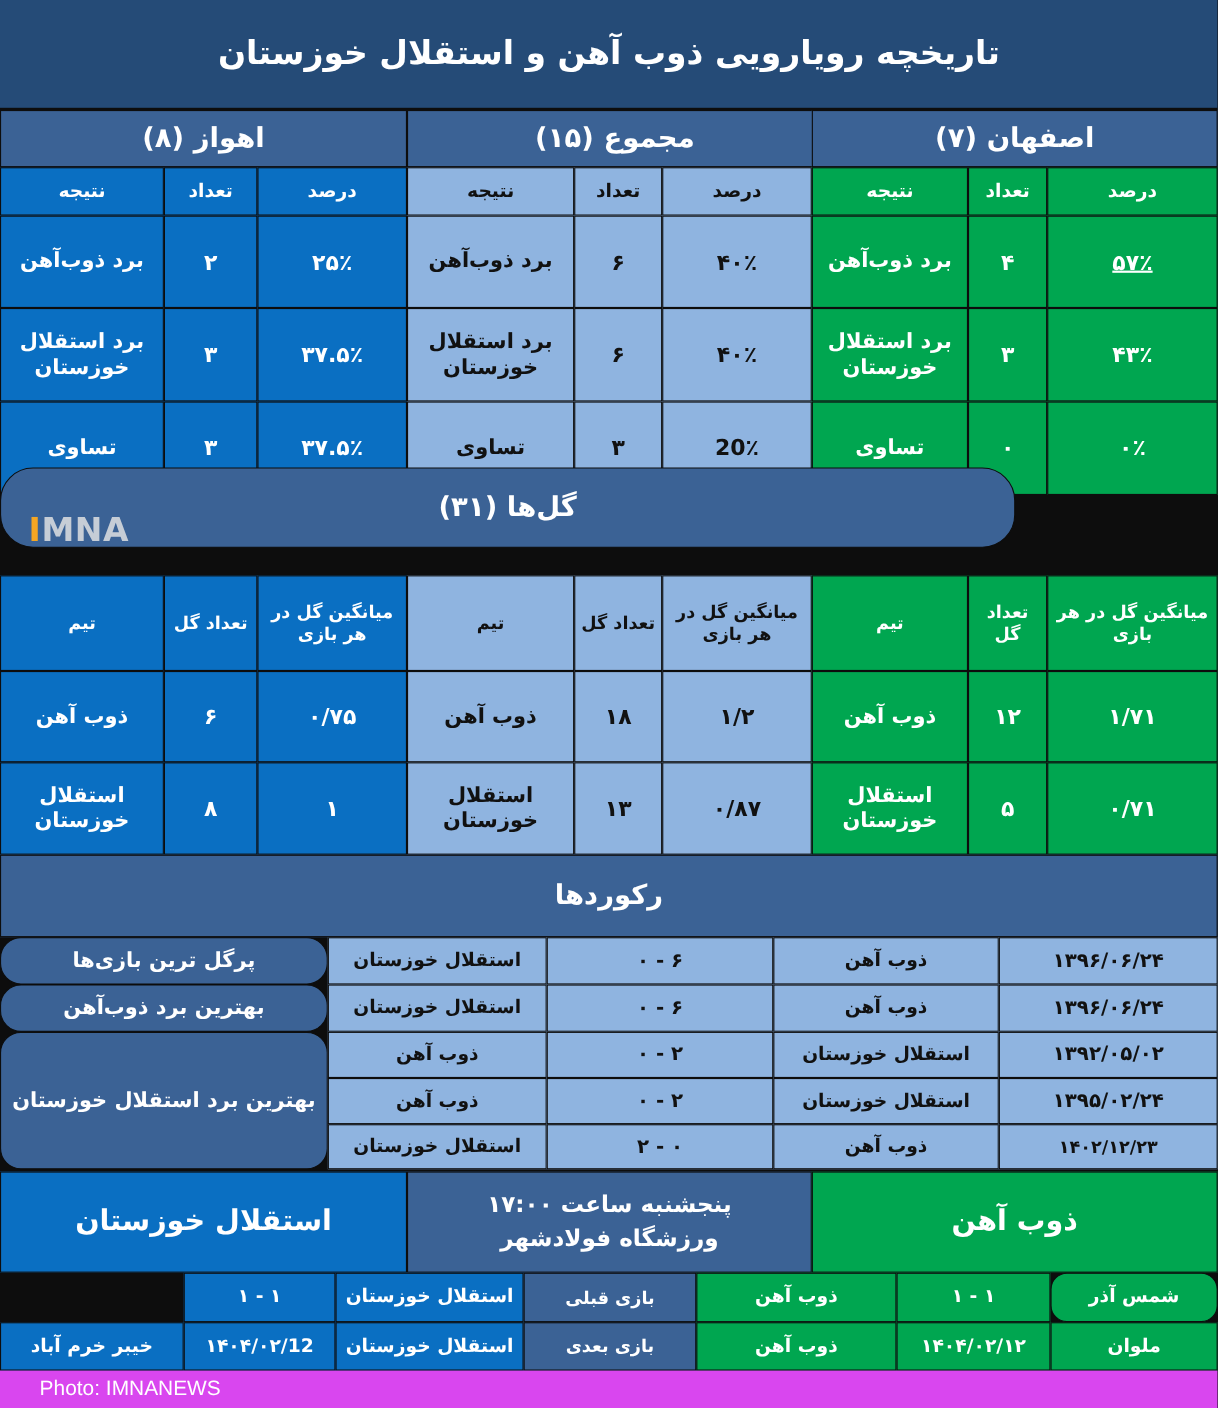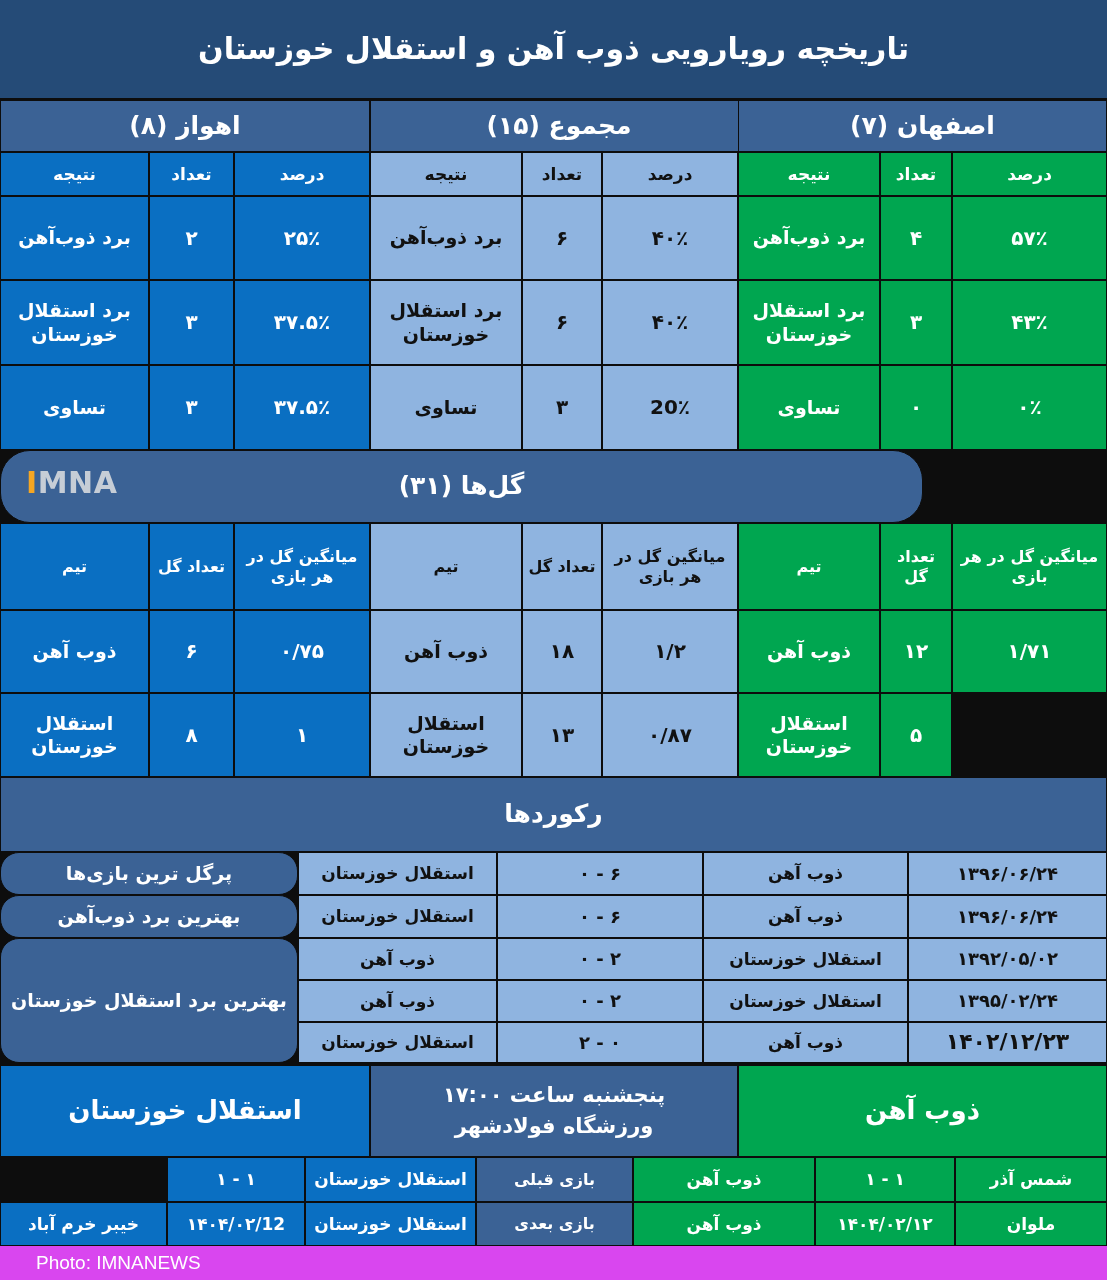--- a/index.html
+++ b/index.html
@@ -166,31 +166,31 @@
   <div class="cell c-lblue cell-txt" style="left:370px; top:280px; width:152px; height:85px;">برد استقلال خوزستان</div>
   <div class="cell c-lblue cell-num" style="left:522px; top:280px; width:80px;  height:85px;">۶</div>
   <div class="cell c-lblue cell-num" style="left:602px; top:280px; width:136px; height:85px;">۴۰٪</div>
 
   <div class="cell c-lblue cell-txt" style="left:370px; top:365px; width:152px; height:85px;">تساوی</div>
   <div class="cell c-lblue cell-num" style="left:522px; top:365px; width:80px;  height:85px;">۳</div>
   <div class="cell c-lblue cell-num" style="left:602px; top:365px; width:136px; height:85px;">20٪</div>
 
   <div class="cell c-green cell-txt" style="left:738px; top:196px; width:142px; height:84px;">برد ذوب‌آهن</div>
   <div class="cell c-green cell-num" style="left:880px; top:196px; width:72px;  height:84px;">۴</div>
-  <div class="cell c-green cell-num" style="left:952px; top:196px; width:155px; height:84px;">۵۷٪</div>
+  <div class="cell c-green cell-num" style="left:952px; top:196px; width:155px; height:84px;text-decoration:underline;">۵۷٪</div>
 
   <div class="cell c-green cell-txt" style="left:738px; top:280px; width:142px; height:85px;">برد استقلال خوزستان</div>
   <div class="cell c-green cell-num" style="left:880px; top:280px; width:72px;  height:85px;">۳</div>
   <div class="cell c-green cell-num" style="left:952px; top:280px; width:155px; height:85px;">۴۳٪</div>
 
   <div class="cell c-green cell-txt" style="left:738px; top:365px; width:142px; height:85px;">تساوی</div>
   <div class="cell c-green cell-num" style="left:880px; top:365px; width:72px;  height:85px;">۰</div>
   <div class="cell c-green cell-num" style="left:952px; top:365px; width:155px; height:85px;">۰٪</div>
 
-  <div class="cell c-navy sec-head" style="left:0px; top:450px; width:923px; height:73px;border-radius:30px;">
+  <div class="cell c-navy sec-head" style="left:0px; top:425px; width:923px; height:73px;border-radius:30px;">
     <span>گل‌ها (۳۱)</span>
   </div>
   <div class="imna" style="left:26px; top:465px;">
     <span class="i-bar">I</span>
       <span class="mna">MNA</span>
   </div>
 
   <div class="cell c-blue goalhead" style="left:0px;   top:523px; width:149px; height:87px;">تیم</div>
   <div class="cell c-blue goalhead" style="left:149px; top:523px; width:85px;  height:87px;">تعداد گل</div>
   <div class="cell c-blue goalhead" style="left:234px; top:523px; width:136px; height:87px;">میانگین گل در هر بازی</div>
@@ -218,20 +218,21 @@
   <div class="cell c-lblue cell-txt" style="left:370px; top:693px; width:152px; height:84px;">استقلال خوزستان</div>
   <div class="cell c-lblue cell-num" style="left:522px; top:693px; width:80px;  height:84px;">۱۳</div>
   <div class="cell c-lblue cell-num" style="left:602px; top:693px; width:136px; height:84px;">۰/۸۷</div>
 
   <div class="cell c-green cell-txt" style="left:738px; top:610px; width:142px; height:83px;">ذوب آهن</div>
   <div class="cell c-green cell-num" style="left:880px; top:610px; width:72px;  height:83px;">۱۲</div>
   <div class="cell c-green cell-num" style="left:952px; top:610px; width:155px; height:83px;">۱/۷۱</div>
 
   <div class="cell c-green cell-txt" style="left:738px; top:693px; width:142px; height:84px;">استقلال خوزستان</div>
   <div class="cell c-green cell-num" style="left:880px; top:693px; width:72px;  height:84px;">۵</div>
+  <div class="cell c-green cell-num" style="left:952px; top:693px; width:155px; height:84px;">۰/۷۱</div>
 
   <div class="cell c-navy sec-head" style="left:0px; top:777px; width:1107px; height:75px;">رکوردها</div>
 
   <div class="cell rec-label" style="left:0px;   top:852px; width:298px; height:43px;">پرگل ترین بازی‌ها</div>
   <div class="cell c-recrow cell-txt" style="left:298px; top:852px; width:199px; height:43px; font-size:17px;">استقلال خوزستان</div>
   <div class="cell c-recrow cell-num" style="left:497px; top:852px; width:206px; height:43px; font-size:18px;">۶ - ۰</div>
   <div class="cell c-recrow cell-txt" style="left:703px; top:852px; width:205px; height:43px; font-size:17px;">ذوب آهن</div>
   <div class="cell c-recrow cell-num" style="left:908px; top:852px; width:199px; height:43px; font-size:18px;">۱۳۹۶/۰۶/۲۴</div>
 
   <div class="cell rec-label" style="left:0px;   top:895px; width:298px; height:43px;">بهترین برد ذوب‌آهن</div>
@@ -248,35 +249,35 @@
   <div class="cell c-recrow cell-num" style="left:908px; top:938px; width:199px; height:42px; font-size:18px;">۱۳۹۲/۰۵/۰۲</div>
 
   <div class="cell c-recrow cell-txt" style="left:298px; top:980px; width:199px; height:42px; font-size:17px;">ذوب آهن</div>
   <div class="cell c-recrow cell-num" style="left:497px; top:980px; width:206px; height:42px; font-size:18px;">۲ - ۰</div>
   <div class="cell c-recrow cell-txt" style="left:703px; top:980px; width:205px; height:42px; font-size:17px;">استقلال خوزستان</div>
   <div class="cell c-recrow cell-num" style="left:908px; top:980px; width:199px; height:42px; font-size:18px;">۱۳۹۵/۰۲/۲۴</div>
 
   <div class="cell c-recrow cell-txt" style="left:298px; top:1022px; width:199px; height:41px; font-size:17px;">استقلال خوزستان</div>
   <div class="cell c-recrow cell-num" style="left:497px; top:1022px; width:206px; height:41px; font-size:18px;">۰ - ۲</div>
   <div class="cell c-recrow cell-txt" style="left:703px; top:1022px; width:205px; height:41px; font-size:17px;">ذوب آهن</div>
-  <div class="cell c-recrow cell-num" style="left:908px; top:1022px; width:199px; height:41px; font-size:22px;">۱۴۰۲/۱۲/۲۳</div>
+  <div class="cell c-recrow cell-num" style="left:908px; top:1022px; width:199px; height:41px; font-size:16px;">۱۴۰۲/۱۲/۲۳</div>
 
   <div class="cell c-blue big-team" style="left:0px; top:1065px; width:370px; height:92px;">استقلال خوزستان</div>
   <div class="cell c-navy venue two-line" style="left:370px; top:1065px; width:368px; height:92px; flex-direction:column;">
     <span>پنجشنبه ساعت ۱۷:۰۰</span>
     <span>ورزشگاه فولادشهر</span>
   </div>
   <div class="cell c-green big-team" style="left:738px; top:1065px; width:369px; height:92px;">ذوب آهن</div>
 
   <div class="cell c-blue mini" style="left:167px; top:1157px; width:138px; height:45px;">۱ - ۱</div>
   <div class="cell c-blue mini" style="left:305px; top:1157px; width:171px; height:45px;">استقلال خوزستان</div>
   <div class="cell c-navy mini-lbl" style="left:476px; top:1157px; width:157px; height:45px;">بازی قبلی</div>
   <div class="cell c-green mini" style="left:633px; top:1157px; width:182px; height:45px;">ذوب آهن</div>
   <div class="cell c-green mini" style="left:815px; top:1157px; width:140px; height:45px;">۱ - ۱</div>
-  <div class="cell c-green mini" style="left:955px; top:1157px; width:152px; height:45px;">شمس آذر</div>
+  <div class="cell c-green mini" style="left:955px; top:1157px; width:152px; height:45px;border-radius:15px;">شمس آذر</div>
 
   <div class="cell c-blue mini" style="left:0px;   top:1202px; width:167px; height:44px;">خیبر خرم آباد</div>
   <div class="cell c-blue mini" style="left:167px; top:1202px; width:138px; height:44px;">۱۴۰۴/۰۲/12</div>
   <div class="cell c-blue mini" style="left:305px; top:1202px; width:171px; height:44px;">استقلال خوزستان</div>
   <div class="cell c-navy mini-lbl" style="left:476px; top:1202px; width:157px; height:44px;">بازی بعدی</div>
   <div class="cell c-green mini" style="left:633px; top:1202px; width:182px; height:44px;">ذوب آهن</div>
   <div class="cell c-green mini" style="left:815px; top:1202px; width:140px; height:44px;">۱۴۰۴/۰۲/۱۲</div>
   <div class="cell c-green mini" style="left:955px; top:1202px; width:152px; height:44px;">ملوان</div>
 
   <div class="footer">

